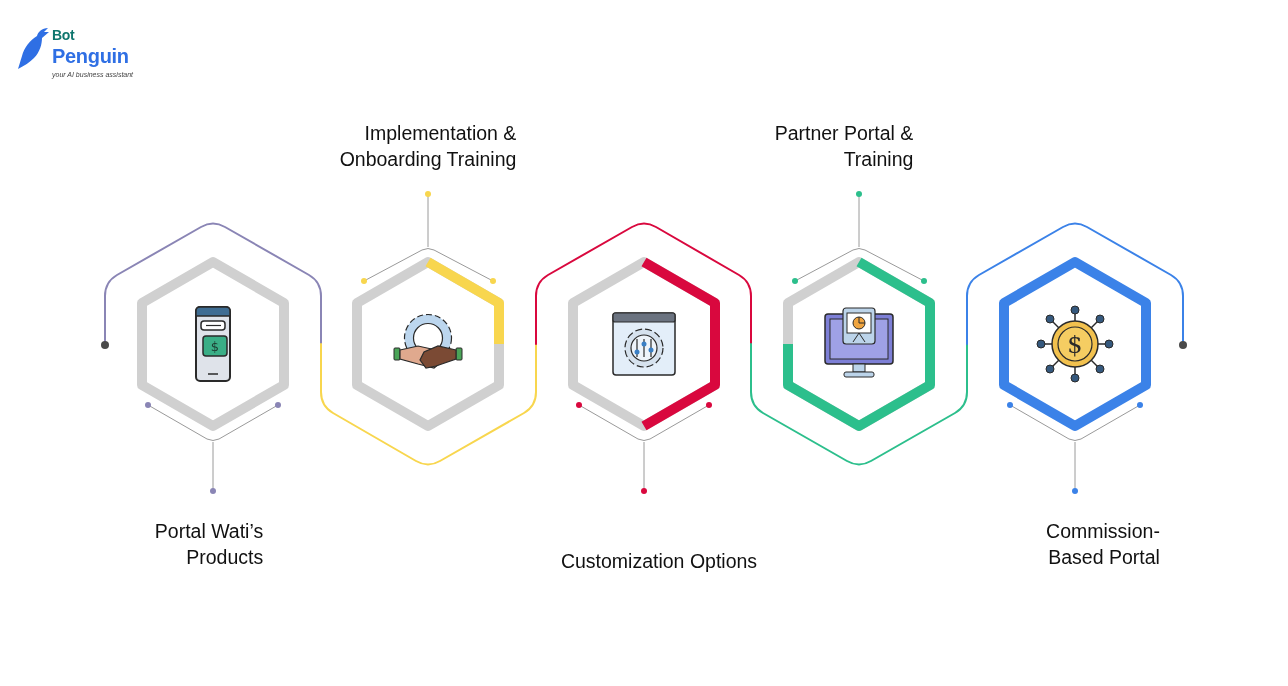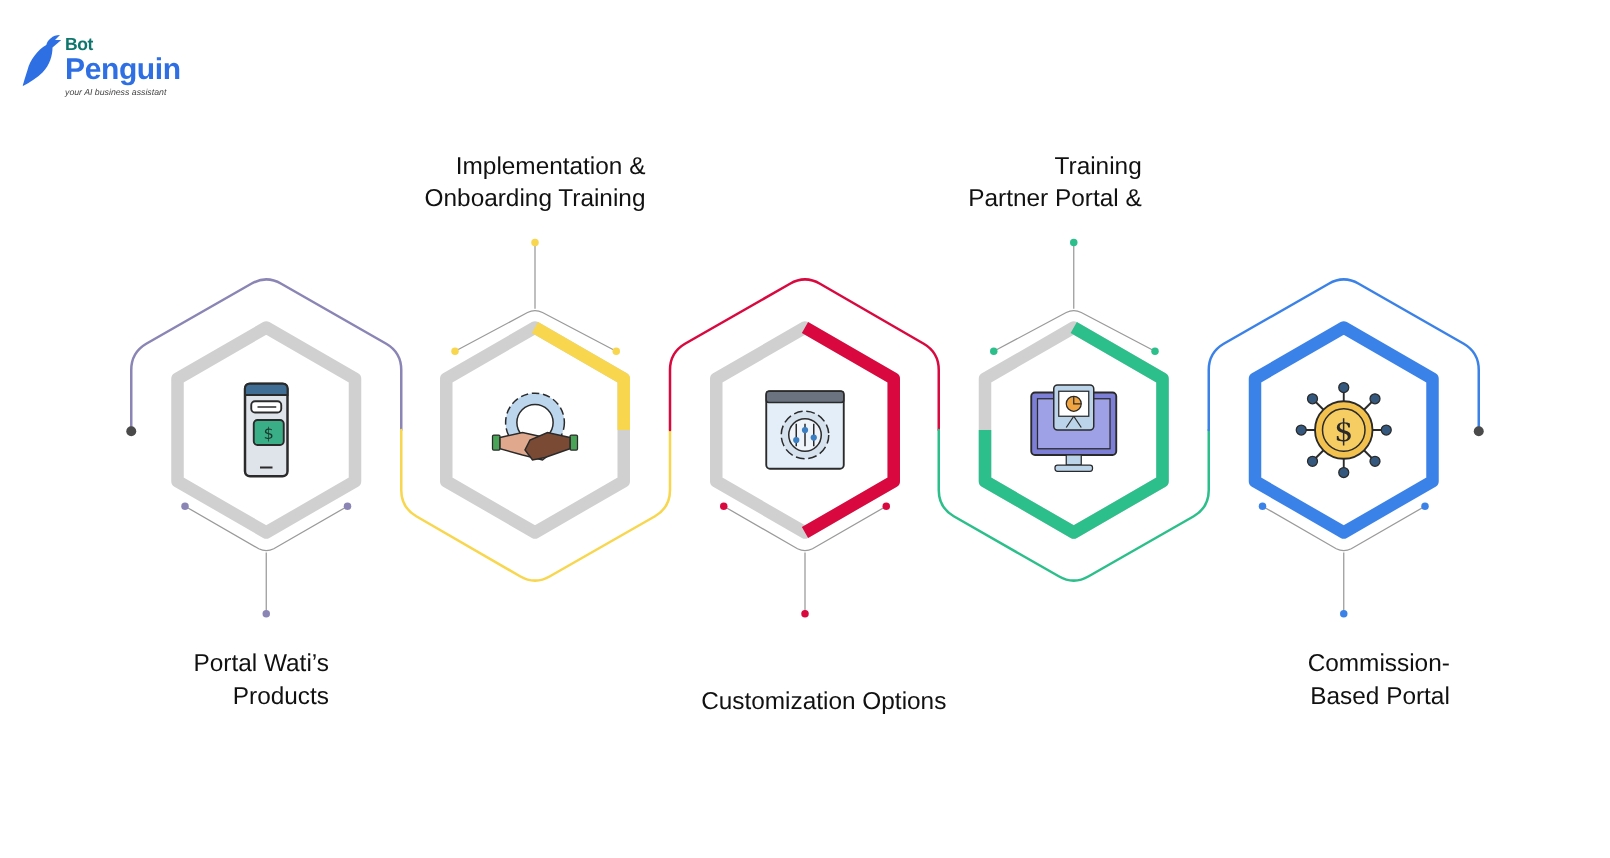--- a/index.html
+++ b/index.html
@@ -1,19 +1,19 @@
 <!DOCTYPE html>
 <html><head>
 <meta charset="utf-8">
 <style>
   html, body { margin: 0; padding: 0; background: #ffffff; }
   body { width: 1288px; height: 686px; position: relative; overflow: hidden; font-family: "Liberation Sans", "DejaVu Sans", sans-serif; }
   .logo { position: absolute; left: 18px; top: 24px; width: 140px; height: 60px; }
   .logo-bot { position: absolute; left: 34px; top: 0px; font-size: 14px; font-weight: bold; color: #0f766e; line-height: 22px; letter-spacing: -0.3px; }
-  .logo-penguin { position: absolute; left: 34px; top: 21px; font-size: 24px; font-weight: bold; color: #2f6fe4; line-height: 22px; letter-spacing: -0.3px; text-align: right; }
+  .logo-penguin { position: absolute; left: 34px; top: 21px; font-size: 20px; font-weight: bold; color: #2f6fe4; line-height: 22px; letter-spacing: -0.3px; text-align: right; }
   .logo-tag { position: absolute; left: 34px; top: 47px; font-size: 7px; font-style: italic; color: #444444; white-space: nowrap; }
   .logo-mark { position: absolute; left: 0; top: 2px; }
   .diagram { position: absolute; left: 0; top: 0; }
   .label { position: absolute; text-align: right; font-size: 19.5px; line-height: 26px; color: #111111; white-space: nowrap; transform: translateX(-50%); }
   .icon-box { position: absolute; width: 80px; height: 80px; transform: translate(-50%, -50%); }
 </style>
 </head>
 <body>
 
 <div class="logo">
@@ -162,19 +162,19 @@
   <div>Products</div>
 </div>
 <div class="label" style="left:428px; top:120px;">
   <div>Implementation &amp;</div>
   <div>Onboarding Training</div>
 </div>
 <div class="label" style="left:659px; top:548px;">
   <div>Customization Options</div>
 </div>
 <div class="label" style="left:844px; top:120px;">
+  <div>Partner Portal &amp;</div>
   <div>Training</div>
-  <div>Partner Portal &amp;</div>
 </div>
 <div class="label" style="left:1080px; top:518px;margin-left:23px;">
   <div>Commission-</div>
   <div>Based Portal</div>
 </div>
 
 </body></html>

